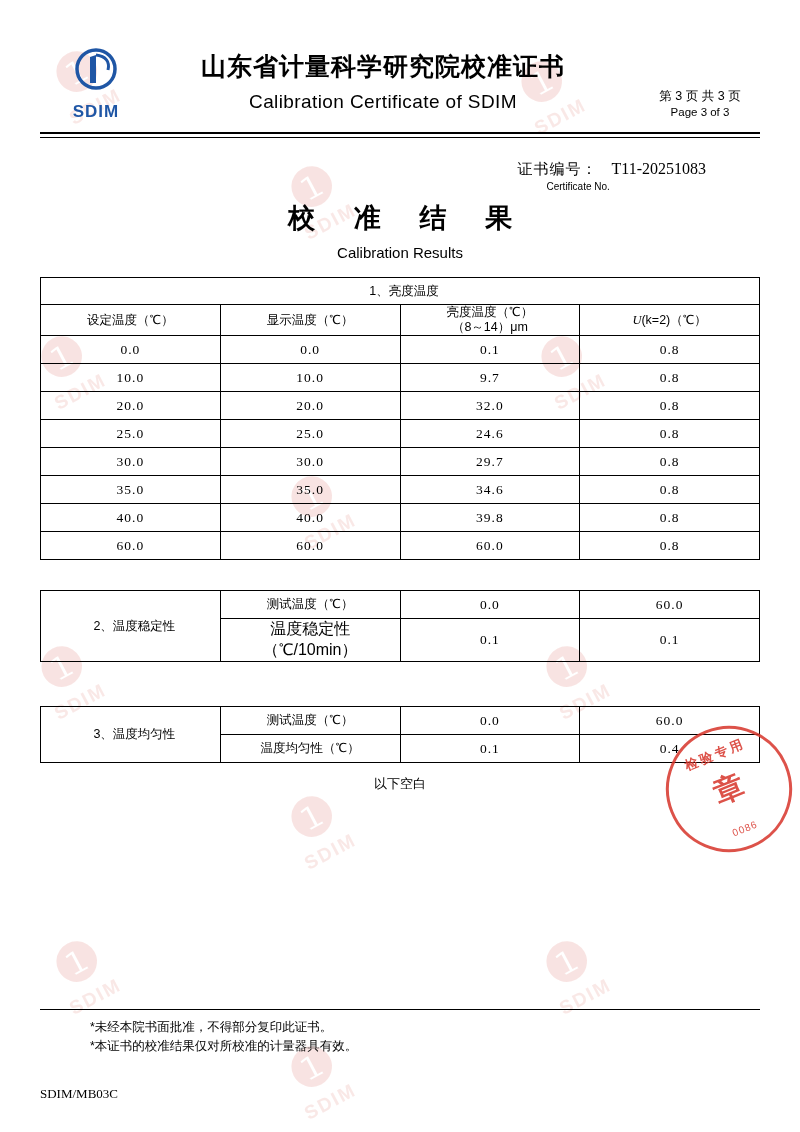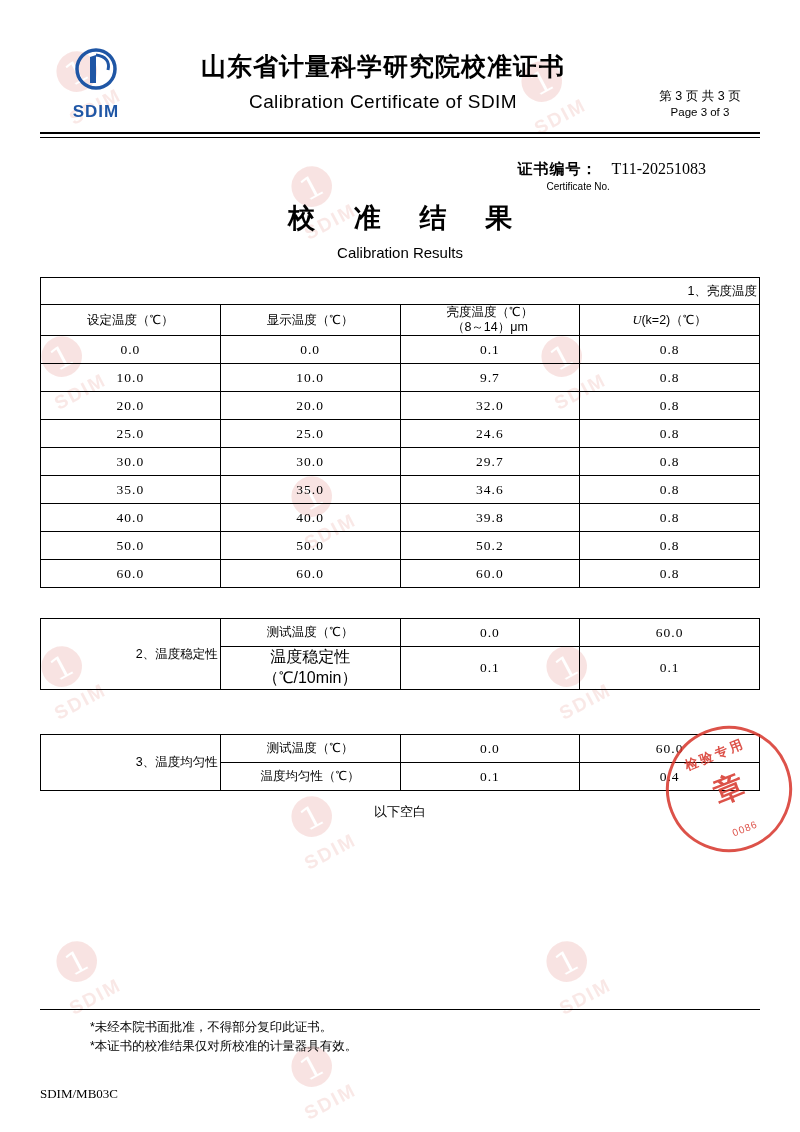--- a/index.html
+++ b/index.html
@@ -130,21 +130,20 @@
   .cert-block {
     text-align: left;
   }
   .cert-row {
     display: flex;
     align-items: baseline;
   }
   .cert-label-cn {
     font-size: 15px;
     letter-spacing: 1px;
-    font-weight: bold;
   }
   .cert-value {
     font-size: 16px;
     font-family: "Liberation Serif", serif;
     margin-left: 14px;
   }
   .cert-label-en {
     font-size: 10px;
     margin-top: 2px;
     margin-left: 2px;
@@ -176,21 +175,21 @@
   }
   .tbl td {
     border: 1px solid #000;
     text-align: center;
     font-size: 13px;
     height: 27px;
     font-family: "Liberation Serif", serif;
     padding: 0 2px;
   }
   .tbl td.label {
-    text-align: right;
+    text-align: center;
     padding-left: 10px;
     font-family: "Liberation Sans", sans-serif;
     font-size: 12.5px;
   }
   .tbl td.head {
     font-family: "Liberation Sans", sans-serif;
     font-size: 12.5px;
   }
   .tbl td.head-small {
     font-family: "Liberation Sans", sans-serif;
@@ -440,26 +439,20 @@
         <td class="data">34.6</td>
         <td class="data">0.8</td>
       </tr>
       <tr>
         <td class="data">40.0</td>
         <td class="data">40.0</td>
         <td class="data">39.8</td>
         <td class="data">0.8</td>
       </tr>
       <tr>
-        <td class="data">50.0</td>
-        <td class="data">50.0</td>
-        <td class="data">50.2</td>
-        <td class="data">0.8</td>
-      </tr>
-      <tr>
         <td class="data">60.0</td>
         <td class="data">60.0</td>
         <td class="data">60.0</td>
         <td class="data">0.8</td>
       </tr>
     </tbody>
   </table>
 
   <div class="tbl-gap"></div>
 

